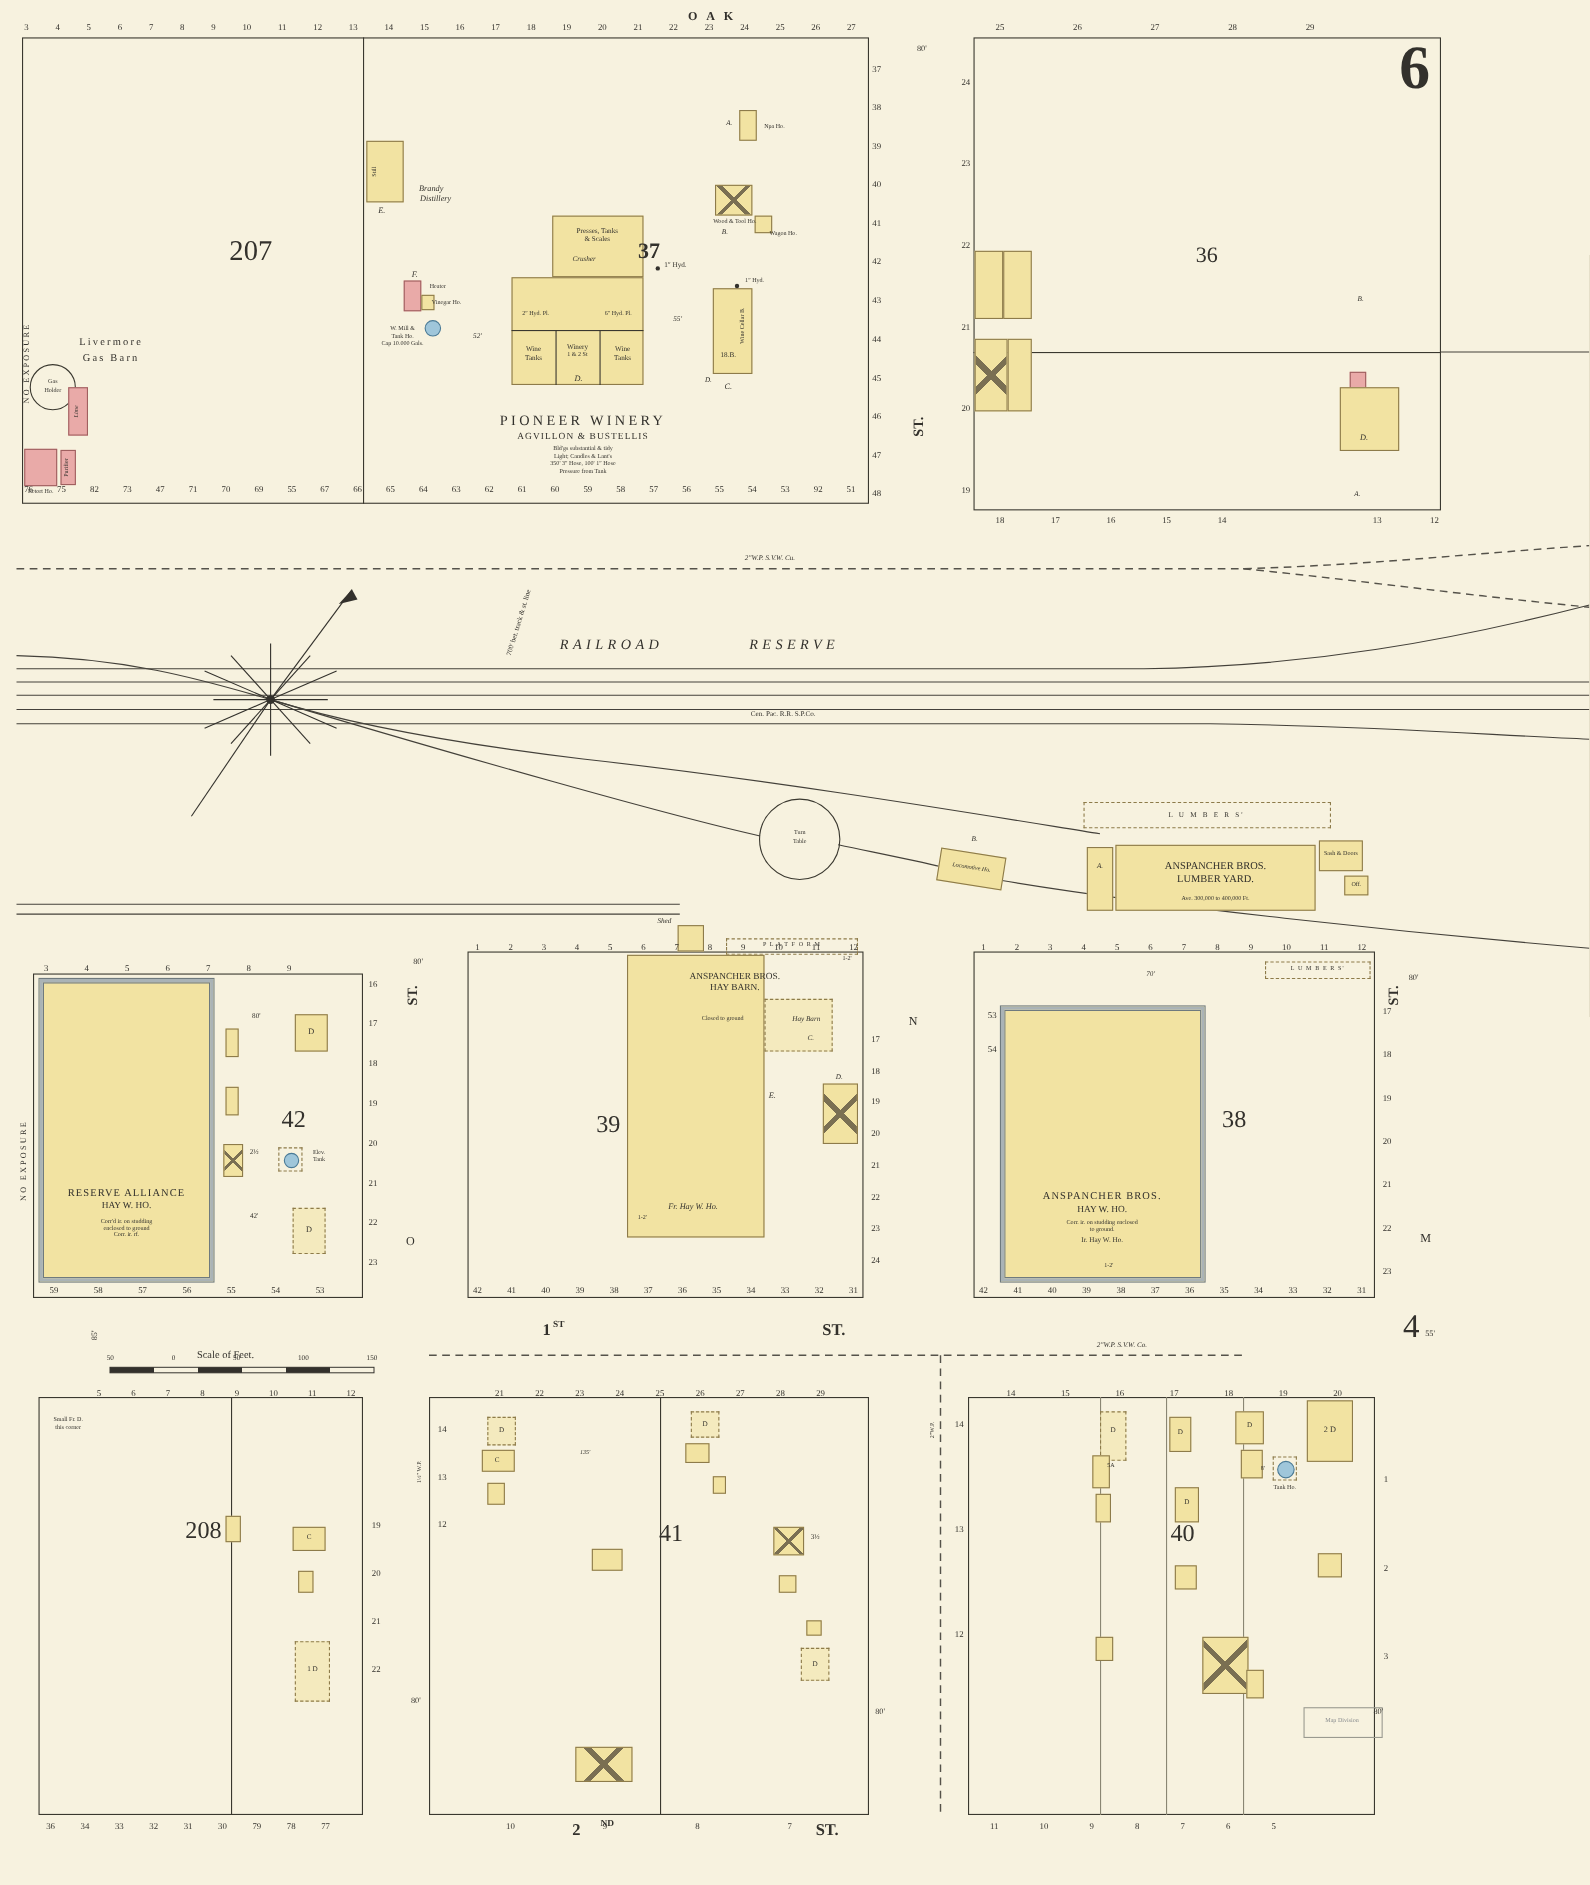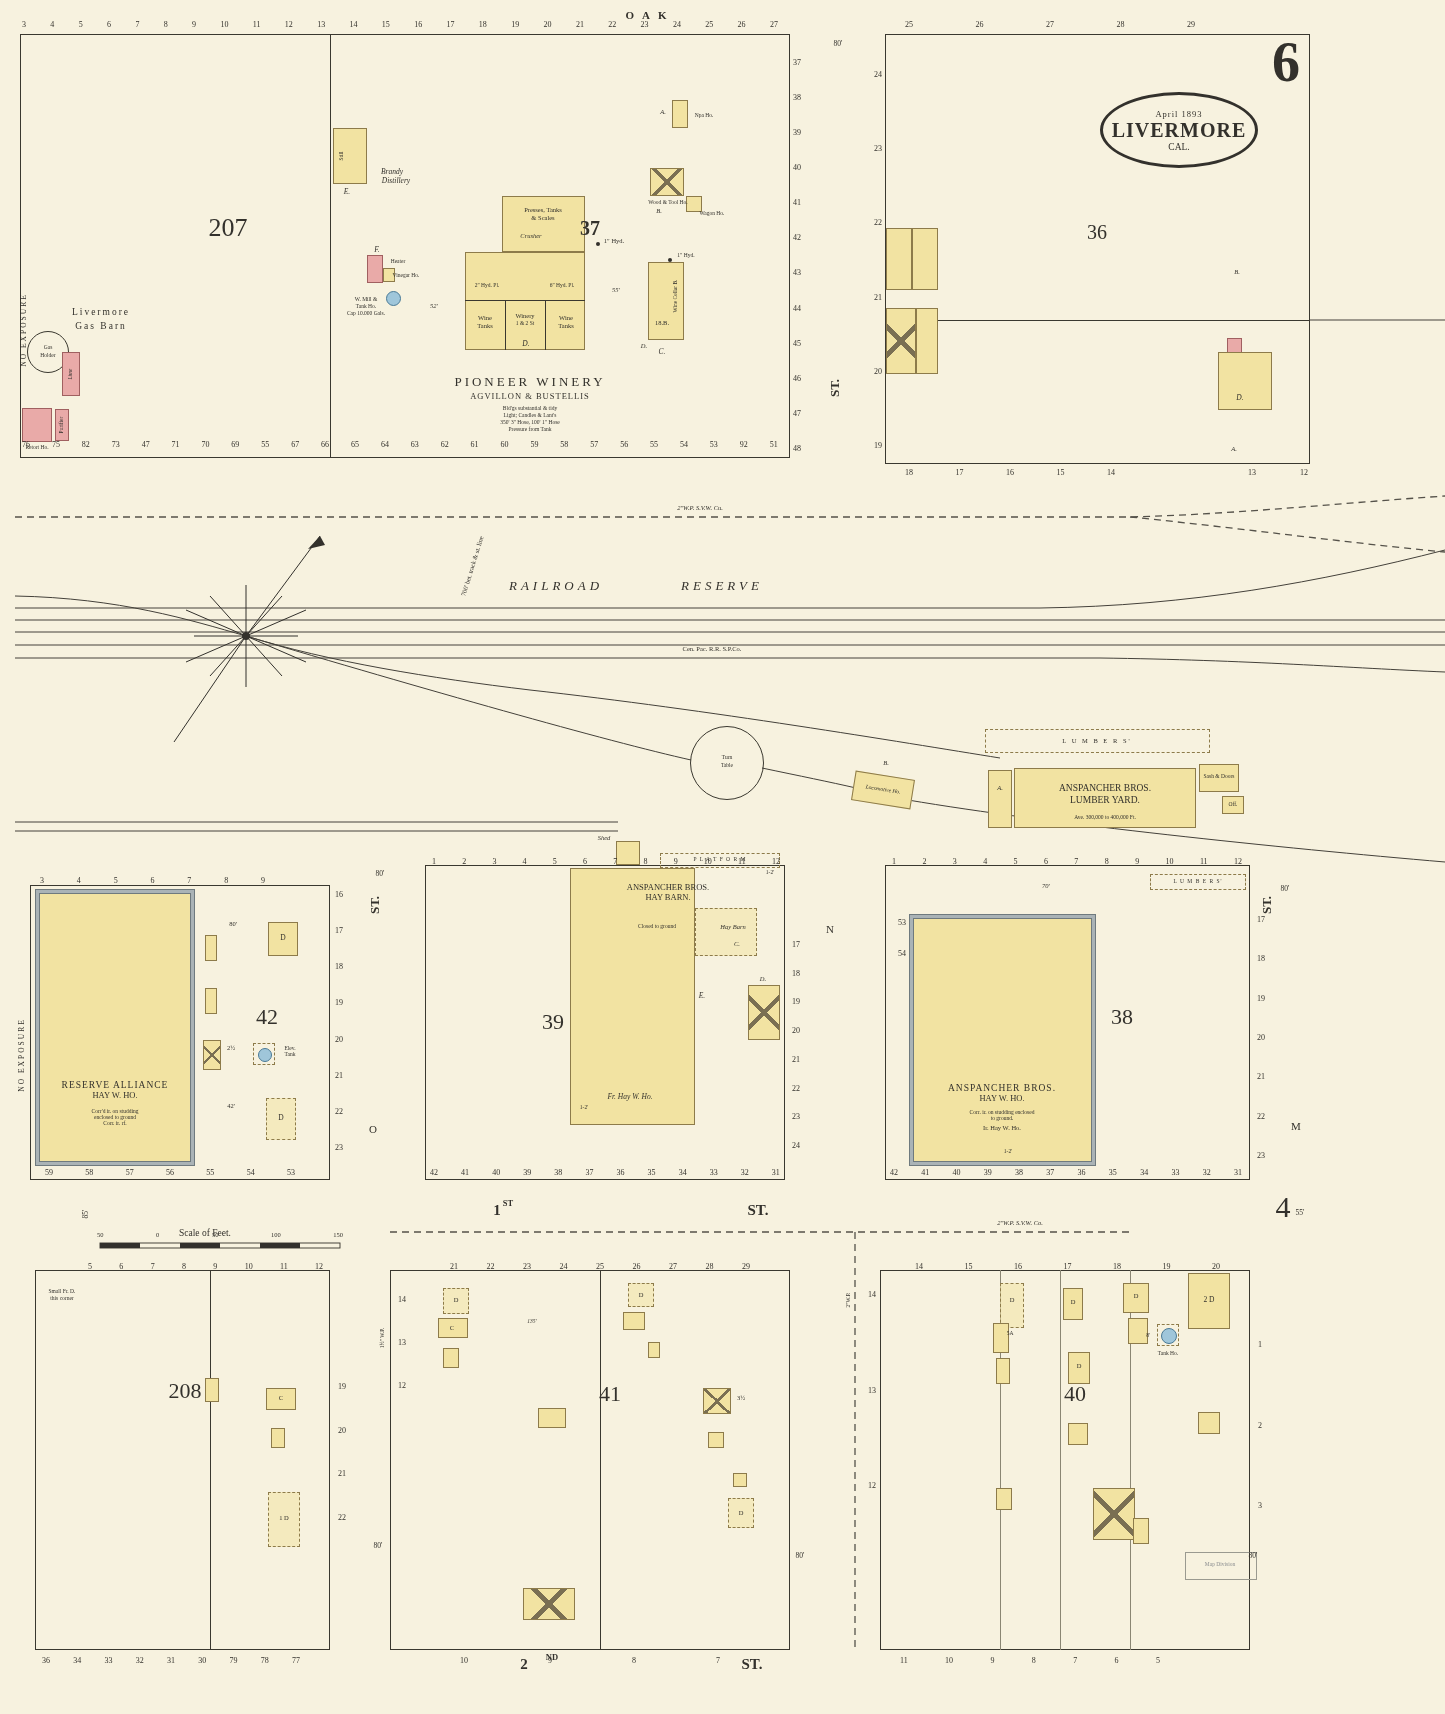--- a/index.html
+++ b/index.html
@@ -105,25 +105,20 @@
       <rect x="100" y="1243" width="240" height="5" fill="#f7f2df" stroke="#33312c" stroke-width="0.9"></rect>
       <rect x="100" y="1243" width="40" height="5" fill="#33312c"></rect>
       <rect x="180" y="1243" width="40" height="5" fill="#33312c"></rect>
       <rect x="260" y="1243" width="40" height="5" fill="#33312c"></rect>
     </g>
   </svg>
 
   <span class="lbl t16 bold ls8" style="left:650px;top:16px">OAK</span>
   <span class="lbl t56" style="left:1286px;top:62px">6</span>
 
-  <div class="oval" style="left:1100px;top:92px;width:158px;height:76px">
-    <span class="t8 ls1">April 1893</span>
-    <span class="t20 bold ls1">LIVERMORE</span>
-    <span class="t9">CAL.</span>
-  </div>
 
   <div class="nrow" style="left:22px;top:20px;width:756px">
       <span>3</span>
       <span>4</span>
       <span>5</span>
       <span>6</span>
       <span>7</span>
       <span>8</span>
       <span>9</span>
       <span>10</span>

